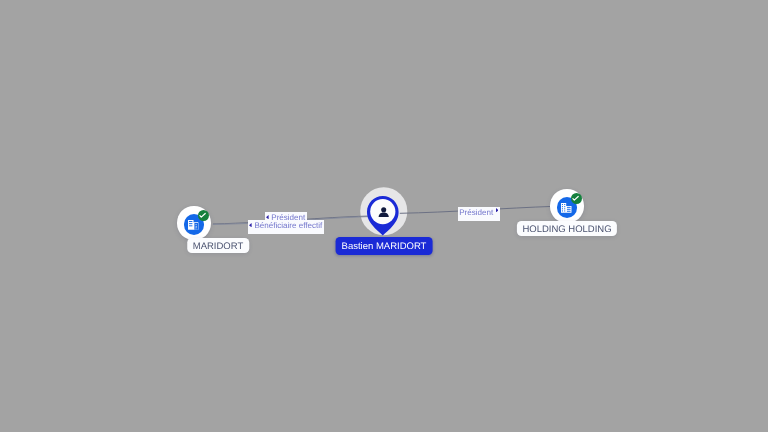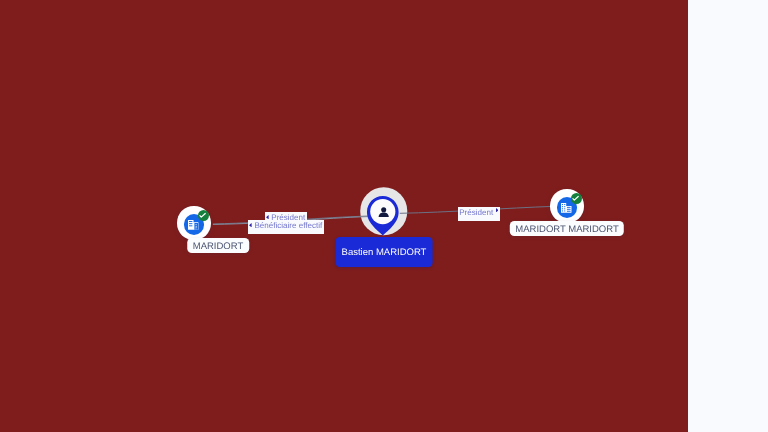--- a/index.html
+++ b/index.html
@@ -1,20 +1,20 @@
 <!DOCTYPE html>
 <html><head>
 <meta charset="utf-8">
 <style>
   html,body{margin:0;padding:0;}
   body{width:768px;height:432px;overflow:hidden;background:#f9fafe;
        font-family:"Liberation Sans",sans-serif;
        -webkit-font-smoothing:antialiased;
        text-rendering:geometricPrecision;}
-  #stage{position:relative;width:688px;height:432px;background:#7f1d1d;}
+  #stage{position:relative;width:768px;height:432px;background:#a3a3a3;}
   svg.layer{position:absolute;left:0;top:0;width:768px;height:432px;overflow:visible;}
 
   
   .co-wrap{position:absolute;width:0;height:0;}
   .co-circle{
     position:absolute;left:-16.6px;top:-16.6px;
     width:33.2px;height:33.2px;border-radius:50%;background:#ffffff;
     box-shadow:0 1.5px 5px rgba(45,55,95,.13), 0 0.5px 1.5px rgba(45,55,95,.08);
   }
   .co-icon{position:absolute;left:6.6px;top:8.0px;width:20.2px;height:20.2px;
@@ -31,21 +31,21 @@
         padding:0 5.5px;box-sizing:border-box;border-radius:4.6px;
         box-shadow:0 1px 4px rgba(45,55,95,.13);}
 
   
   .pin-wrap{position:absolute;transform:translate(-50%,-50%);}
   .pin-halo{position:absolute;transform:translate(-50%,-50%);
             width:47.5px;height:47.5px;border-radius:50%;background:#e6e6e7;}
   .chip-sel{position:absolute;left:50%;transform:translateX(-50%);
             white-space:nowrap;background:#1a2ad6;color:#ffffff;font-size:9.5px;
             line-height:15.5px;height:14.2px;letter-spacing:0;overflow:hidden;
-            padding:8px 6px;border-radius:4.2px;
+            padding:2px 6px;border-radius:4.2px;
             box-shadow:0 1px 3px rgba(20,30,110,.28);}
 
   
   .elabel{position:absolute;white-space:nowrap;color:#7376cc;
           line-height:9px;letter-spacing:0;font-size:0;
           background:#f9fafe;padding:1px 1.5px;margin:-1px -1.5px;}
   .elabel span{font-size:8.05px;}
   .elabel .arr{display:inline-block;width:2.6px;height:4.4px;vertical-align:baseline;
                position:relative;}
   .elabel .arr svg{display:block;}
@@ -135,16 +135,16 @@
           <rect fill="#1468e8" x="25.0" y="24.4" width="15.2" height="4.0"></rect>
           <rect fill="#1468e8" x="25.0" y="32.6" width="15.2" height="4.0"></rect>
         </svg>
       </div>
       <div class="badge">
         <svg width="7.4" height="7.4" viewBox="0 0 24 24" fill="none" stroke="#ffffff" stroke-width="3.9" stroke-linecap="round" stroke-linejoin="round">
           <path d="M3.0 11.8 L7.4 16.6 L20.2 4.8"></path>
         </svg>
       </div>
     </div>
-    <div class="chip" style="top:14.8px;">MARIDORT MARIDORT</div>
+    <div class="chip" style="top:14.8px;">HOLDING HOLDING</div>
   </div>
 
 </div>
 
 </body></html>

